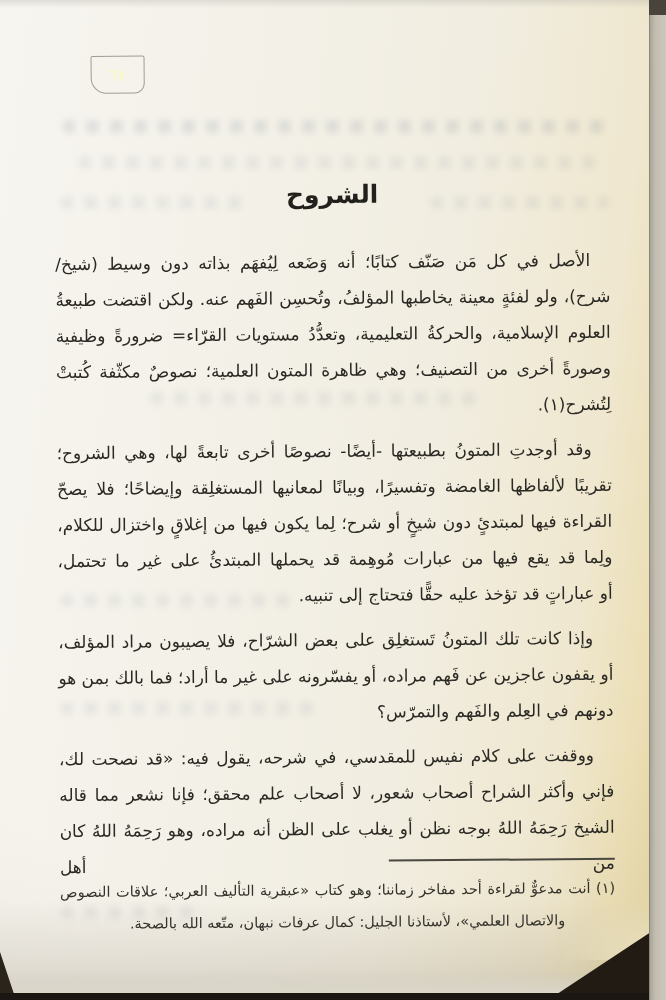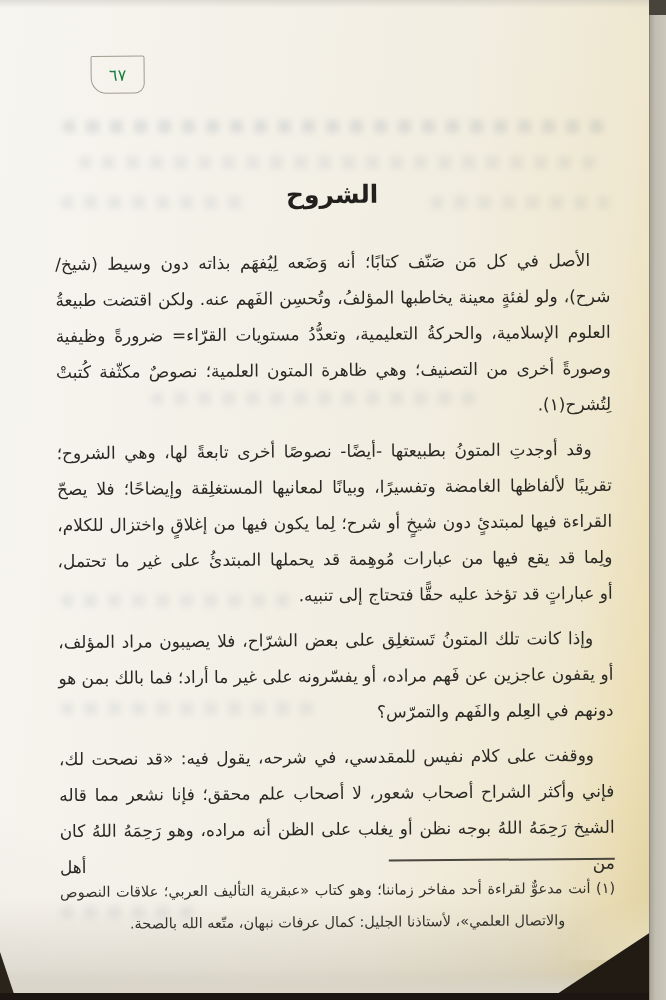--- a/index.html
+++ b/index.html
@@ -38,21 +38,21 @@
     background:repeating-linear-gradient(90deg, rgba(116,132,148,.30) 0 13px, rgba(116,132,148,0) 13px 24px);}
   .ghost.faint{opacity:.35;}
 
   
   .content{position:absolute;inset:0;transform:rotate(-.45deg);transform-origin:50% 50%;}
 
   .pagenum-box{
     position:absolute;top:54px;left:94px;width:52px;height:36px;
     border:1.5px solid #a19c90;border-radius:2px 2px 10px 16px;
     display:flex;align-items:center;justify-content:center;
-    color:#15803d;font-size:16px;
+    color:#fef9c3;font-size:16px;
   }
   .title{
     position:absolute;top:180px;left:57px;width:555px;
     text-align:center;font-weight:bold;font-size:25px;color:#21201c;
   }
   .body-text{
     position:absolute;top:244px;left:57px;width:555px;
     direction:rtl;color:#2b2924;font-size:17px;
   }
   .para{margin:0 0 0 0;}

